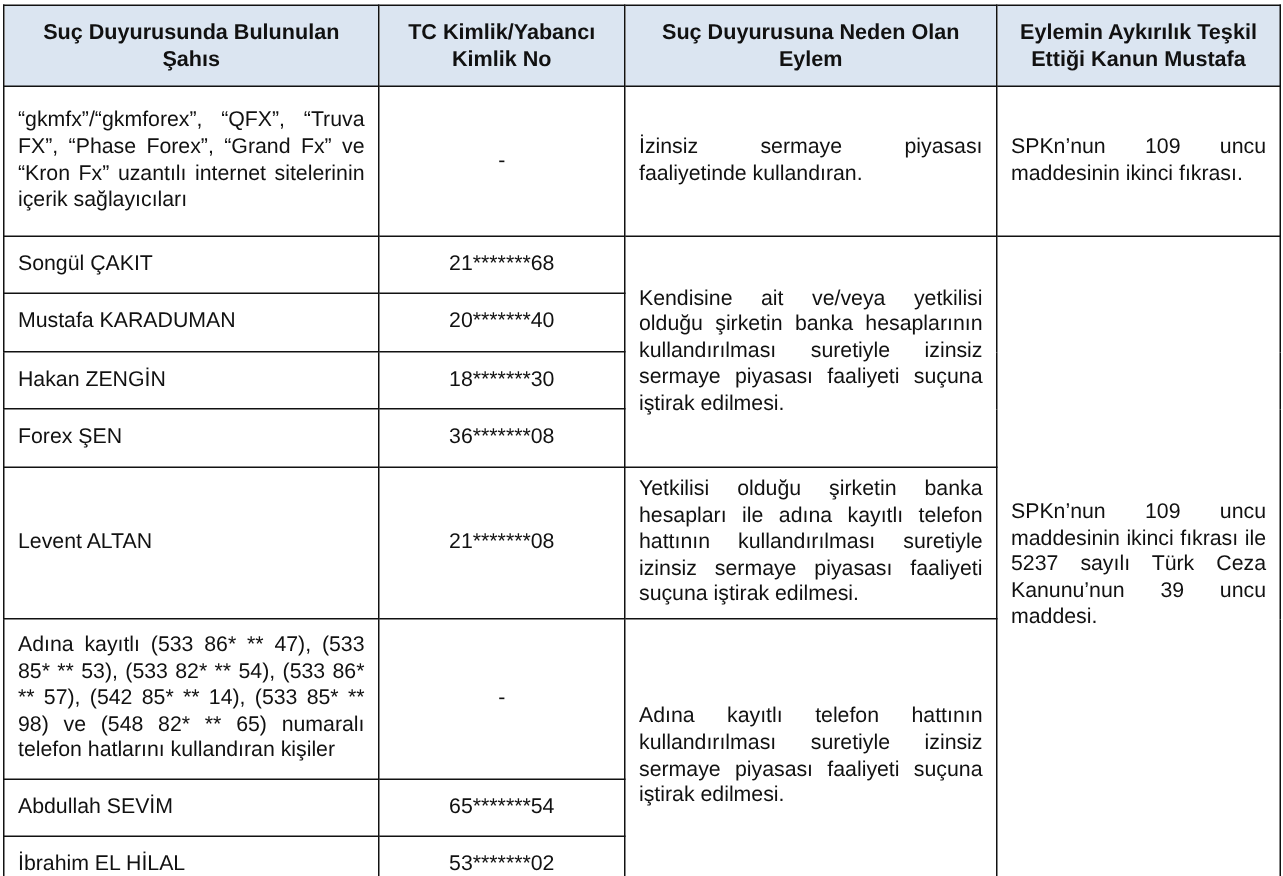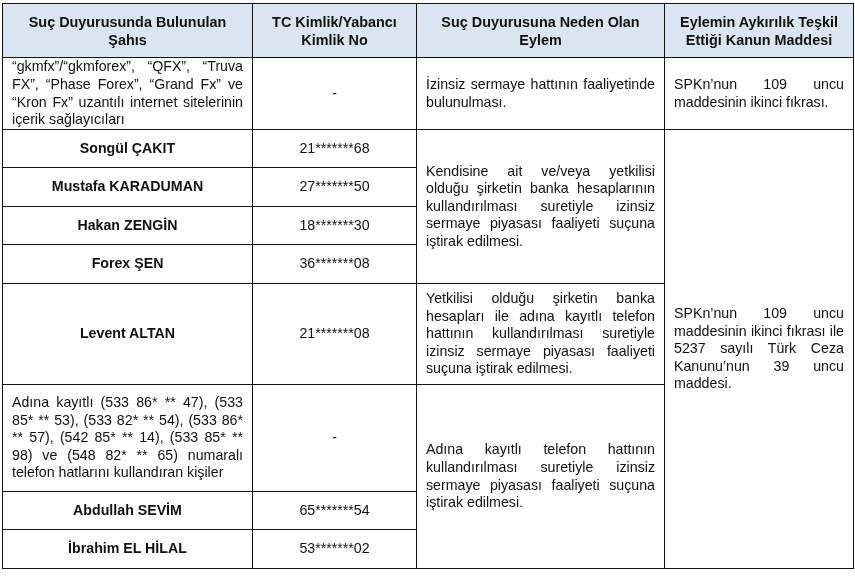--- a/index.html
+++ b/index.html
@@ -23,56 +23,56 @@
     table.doc-table th {
       background: #dbe5f1;
       font-weight: bold;
       text-align: center;
       font-size: 14.4px;
       line-height: 18px;
       margin-left: 47px;
     }
     .just { text-align: justify; text-align-last: left; }
     .center { text-align: center; }
-    .left { text-align: center; font-weight: bold; }
+    .left { text-align: left; }
   </style>
 </head>
 <body>
 
 <table class="doc-table">
   <colgroup>
     <col style="width:250px">
     <col style="width:164px">
     <col style="width:248px">
     <col style="width:189px">
   </colgroup>
   <thead>
     <tr style="height:54px">
       <th>Suç Duyurusunda Bulunulan Şahıs</th>
       <th>TC Kimlik/Yabancı Kimlik No</th>
       <th>Suç Duyurusuna Neden Olan Eylem</th>
-      <th>Eylemin Aykırılık Teşkil Ettiği Kanun Maddesi</th>
+      <th>Eylemin Aykırılık Teşkil Ettiği Kanun Mustafa</th>
     </tr>
   </thead>
   <tbody>
-    <tr style="height:72px">
+    <tr style="height:100px">
       <td class="just">“gkmfx”/“gkmforex”, “QFX”, “Truva FX”, “Phase Forex”, “Grand Fx” ve “Kron Fx” uzantılı internet sitelerinin içerik sağlayıcıları</td>
       <td class="center">-</td>
-      <td class="just">İzinsiz sermaye hattının faaliyetinde bulunulması.</td>
+      <td class="just">İzinsiz sermaye piyasası faaliyetinde kullandıran.</td>
       <td class="just">SPKn’nun 109 uncu maddesinin ikinci fıkrası.</td>
     </tr>
     <tr style="height:38px">
       <td class="left">Songül ÇAKIT</td>
       <td class="center">21*******68</td>
       <td class="just" rowspan="4">Kendisine ait ve/veya yetkilisi olduğu şirketin banka hesaplarının kullandırılması suretiyle izinsiz sermaye piyasası faaliyeti suçuna iştirak edilmesi.</td>
       <td class="just" rowspan="8">SPKn’nun 109 uncu maddesinin ikinci fıkrası ile 5237 sayılı Türk Ceza Kanunu’nun 39 uncu maddesi.</td>
     </tr>
     <tr style="height:39px">
       <td class="left">Mustafa KARADUMAN</td>
-      <td class="center">27*******50</td>
+      <td class="center">20*******40</td>
     </tr>
     <tr style="height:38px">
       <td class="left">Hakan ZENGİN</td>
       <td class="center">18*******30</td>
     </tr>
     <tr style="height:39px">
       <td class="left">Forex ŞEN</td>
       <td class="center">36*******08</td>
     </tr>
     <tr style="height:101px">

